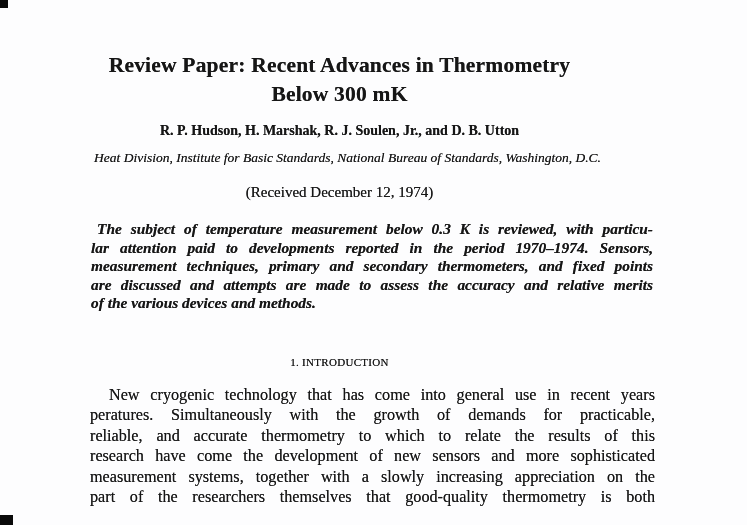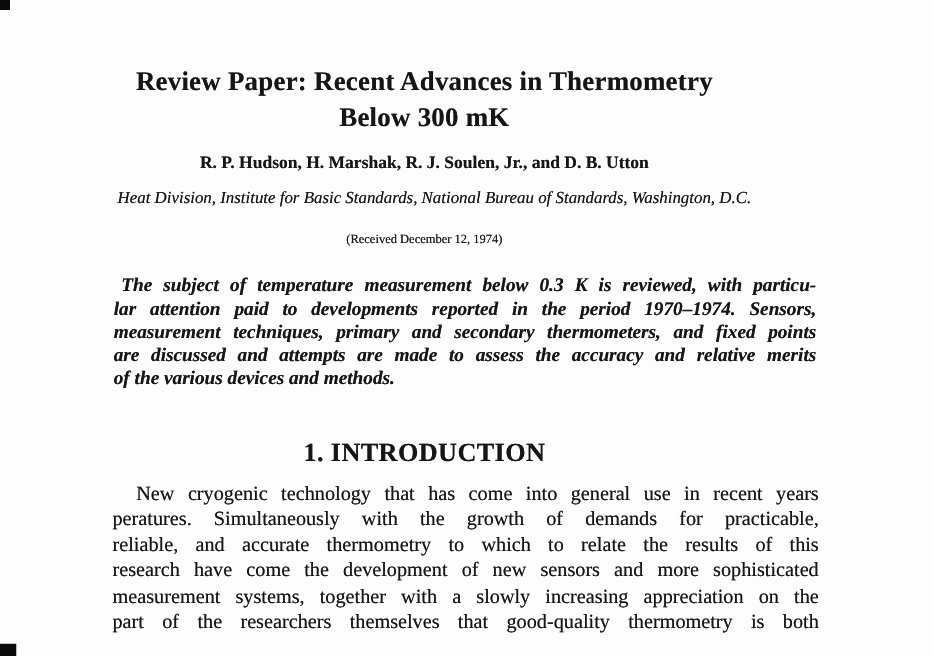--- a/index.html
+++ b/index.html
@@ -40,36 +40,36 @@
     font-weight: bold; font-size: 14px; line-height: 20px;
   }
   .affiliation {
     position: absolute; left: 0; right: 0; top: 149px;
     text-align: center;
     font-style: italic; font-size: 13.5px; line-height: 18px; padding-left: 16px;
   }
   .received {
     position: absolute; left: 0; right: 0; top: 183px;
     text-align: center;
-    font-size: 10px; line-height: 18px;
+    font-size: 15px; line-height: 18px;
   }
 
   .abstract {
     position: absolute; left: 91px; width: 562px; top: 220px;
     font-weight: bold; font-style: italic;
     font-size: 15.4px; line-height: 18.5px;
   }
   .abstract .jline:first-child { padding-left: 6px; }
   .abstract .jline:last-child { text-align-last: left; }
 
   .sec-heading {
     position: absolute; left: 0; right: 0; top: 351px;
     margin: 0;
     text-align: center;
-    font-size: 21px; line-height: 22px; font-weight: bold;
+    font-size: 11px; line-height: 22px; font-weight: normal;
     letter-spacing: 0.3px;
   }
 
   .bodytext {
     position: absolute; left: 90px; width: 565px; top: 385px;
     font-size: 16.2px; line-height: 20.4px;
   }
   .bodytext .jline:first-child { padding-left: 19px; }
 
   .jline {

